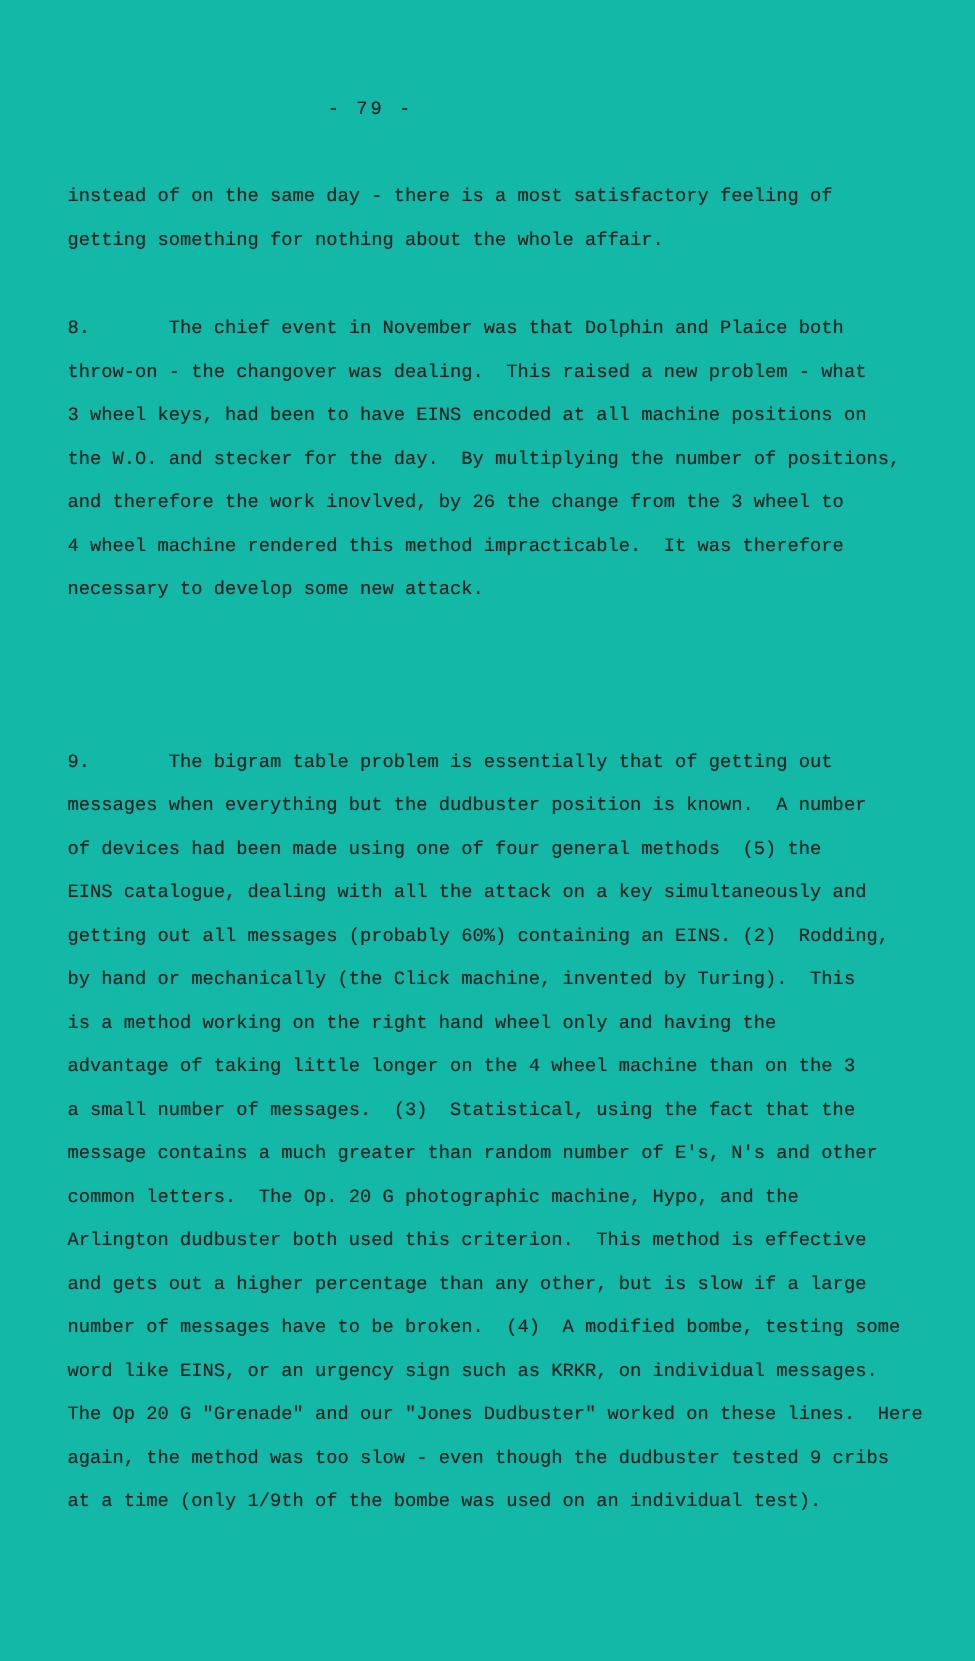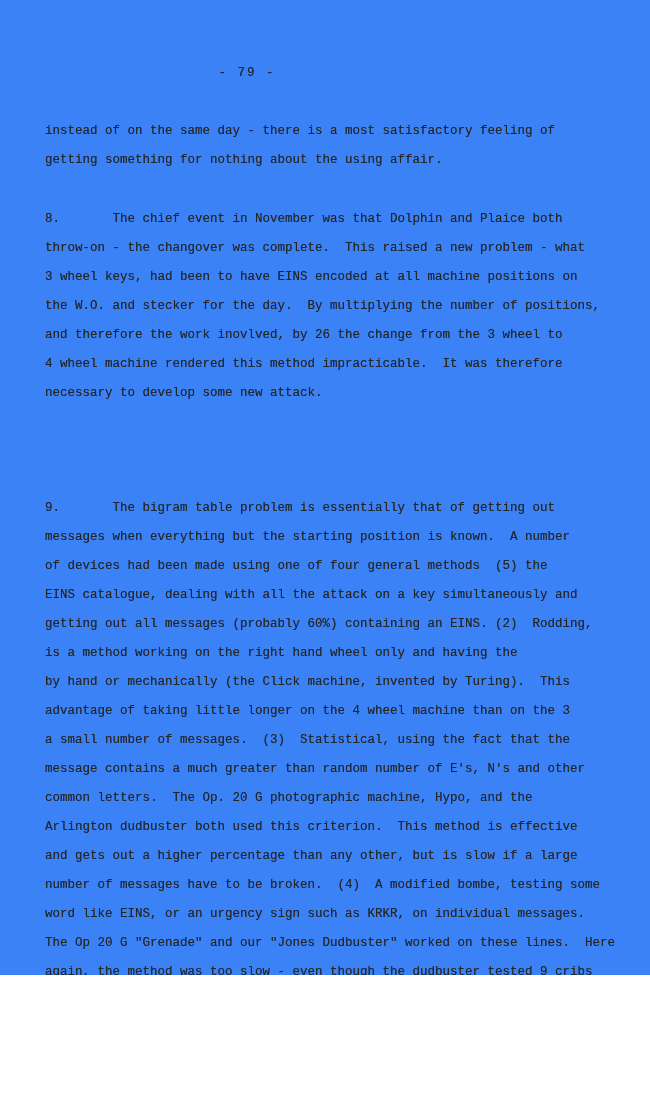--- a/index.html
+++ b/index.html
@@ -3,22 +3,22 @@
 <meta charset="utf-8">
 <style>
   html, body {
     margin: 0;
     padding: 0;
     background: #ffffff;
   }
   .sheet {
     position: relative;
     width: 650px;
-    height: 975px;
-    background: #3b82f6;
+    height: 1107px;
+    background: #14b8a6;
     overflow: hidden;
     font-family: "Liberation Mono", "DejaVu Sans Mono", monospace;
     font-size: 12.5px;
     color: #262626;
     
     text-shadow: 0 0 0.5px rgba(30,30,30,0.55);
   }
   .page-number {
     position: absolute;
     top: 66px;
@@ -45,41 +45,41 @@
 </style>
 </head>
 <body>
 
 <div class="sheet">
 
   <div class="page-number">- 79 -</div>
 
   <div class="para para-cont">
     <div class="line">instead of on the same day - there is a most satisfactory feeling of</div>
-    <div class="line">getting something for nothing about the using affair.</div>
+    <div class="line">getting something for nothing about the whole affair.</div>
   </div>
 
   <div class="para para-8">
     <div class="line">8.       The chief event in November was that Dolphin and Plaice both</div>
-    <div class="line">throw-on - the changover was complete.  This raised a new problem - what</div>
+    <div class="line">throw-on - the changover was dealing.  This raised a new problem - what</div>
     <div class="line">3 wheel keys, had been to have EINS encoded at all machine positions on</div>
     <div class="line">the W.O. and stecker for the day.  By multiplying the number of positions,</div>
     <div class="line">and therefore the work inovlved, by 26 the change from the 3 wheel to</div>
     <div class="line">4 wheel machine rendered this method impracticable.  It was therefore</div>
     <div class="line">necessary to develop some new attack.</div>
   </div>
 
   <div class="para para-9">
     <div class="line">9.       The bigram table problem is essentially that of getting out</div>
-    <div class="line">messages when everything but the starting position is known.  A number</div>
+    <div class="line">messages when everything but the dudbuster position is known.  A number</div>
     <div class="line">of devices had been made using one of four general methods  (5) the</div>
     <div class="line">EINS catalogue, dealing with all the attack on a key simultaneously and</div>
     <div class="line">getting out all messages (probably 60%) containing an EINS. (2)  Rodding,</div>
+    <div class="line">by hand or mechanically (the Click machine, invented by Turing).  This</div>
     <div class="line">is a method working on the right hand wheel only and having the</div>
-    <div class="line">by hand or mechanically (the Click machine, invented by Turing).  This</div>
     <div class="line">advantage of taking little longer on the 4 wheel machine than on the 3</div>
     <div class="line">a small number of messages.  (3)  Statistical, using the fact that the</div>
     <div class="line">message contains a much greater than random number of E's, N's and other</div>
     <div class="line">common letters.  The Op. 20 G photographic machine, Hypo, and the</div>
     <div class="line">Arlington dudbuster both used this criterion.  This method is effective</div>
     <div class="line">and gets out a higher percentage than any other, but is slow if a large</div>
     <div class="line">number of messages have to be broken.  (4)  A modified bombe, testing some</div>
     <div class="line">word like EINS, or an urgency sign such as KRKR, on individual messages.</div>
     <div class="line">The Op 20 G "Grenade" and our "Jones Dudbuster" worked on these lines.  Here</div>
     <div class="line">again, the method was too slow - even though the dudbuster tested 9 cribs</div>

